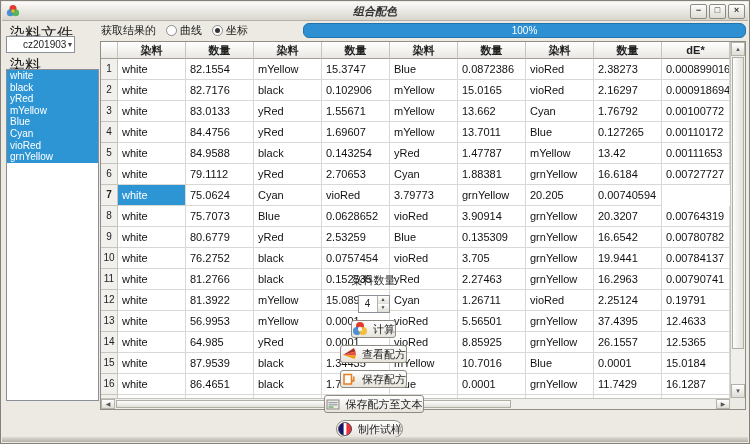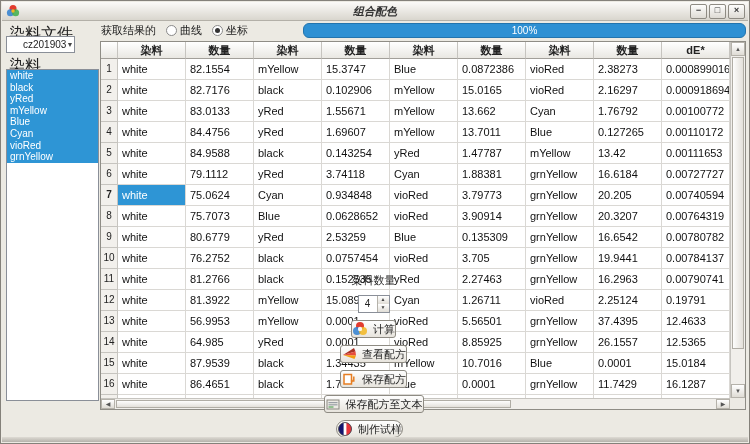--- a/index.html
+++ b/index.html
@@ -208,33 +208,32 @@
           <div class="tc">1.47787</div>
           <div class="tc">mYellow</div>
           <div class="tc">13.42</div>
           <div class="tc">0.00111653</div>
         </div>
         <div class="tr">
           <div class="tc rn">6</div>
           <div class="tc">white</div>
           <div class="tc">79.1112</div>
           <div class="tc">yRed</div>
-          <div class="tc">3.74118</div>
+          <div class="tc">2.70653</div>
           <div class="tc">Cyan</div>
           <div class="tc">1.88381</div>
           <div class="tc">grnYellow</div>
           <div class="tc">16.6184</div>
           <div class="tc">0.00727727</div>
         </div>
         <div class="tr">
           <div class="tc rn bold">7</div>
           <div class="tc selcell">white</div>
           <div class="tc">75.0624</div>
           <div class="tc">Cyan</div>
-          <div class="tc">0.934848</div>
           <div class="tc">vioRed</div>
           <div class="tc">3.79773</div>
           <div class="tc">grnYellow</div>
           <div class="tc">20.205</div>
           <div class="tc">0.00740594</div>
         </div>
         <div class="tr">
           <div class="tc rn">8</div>
           <div class="tc">white</div>
           <div class="tc">75.7073</div>

